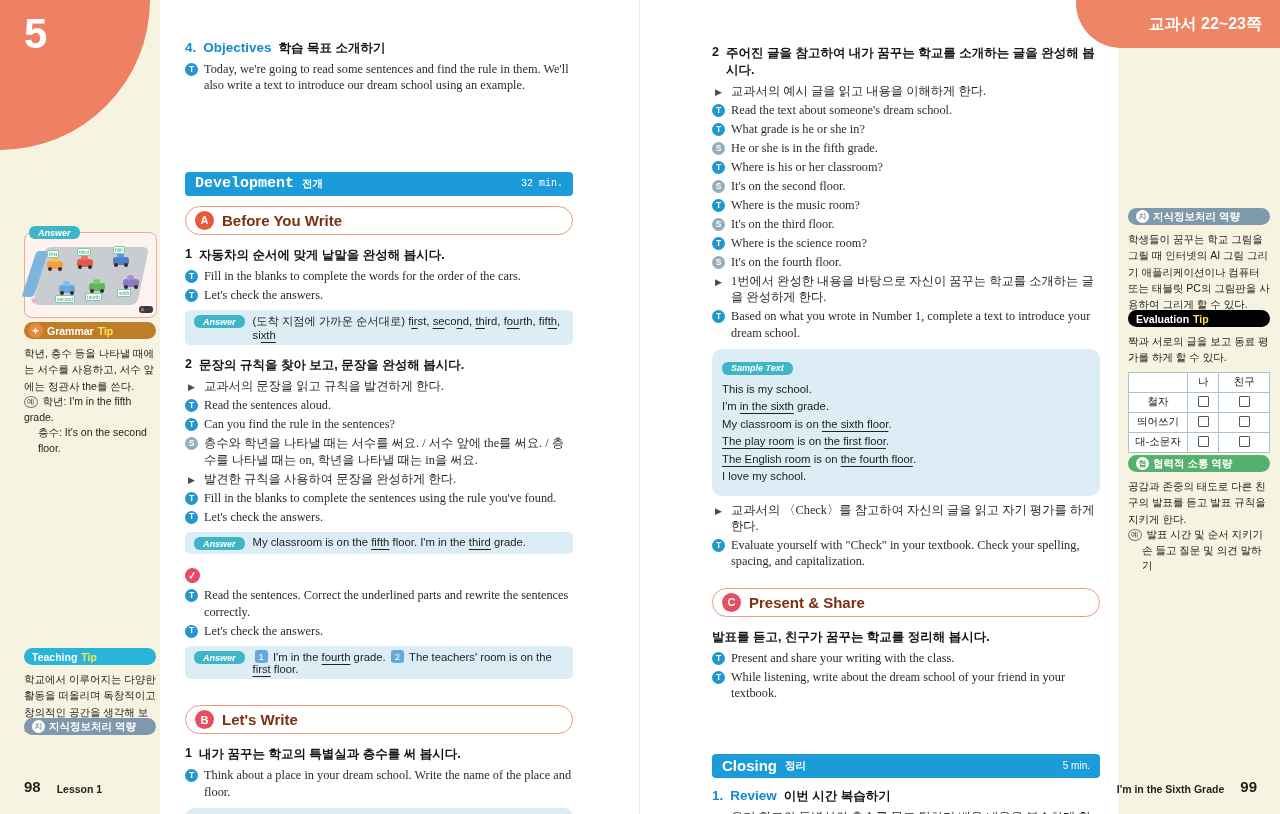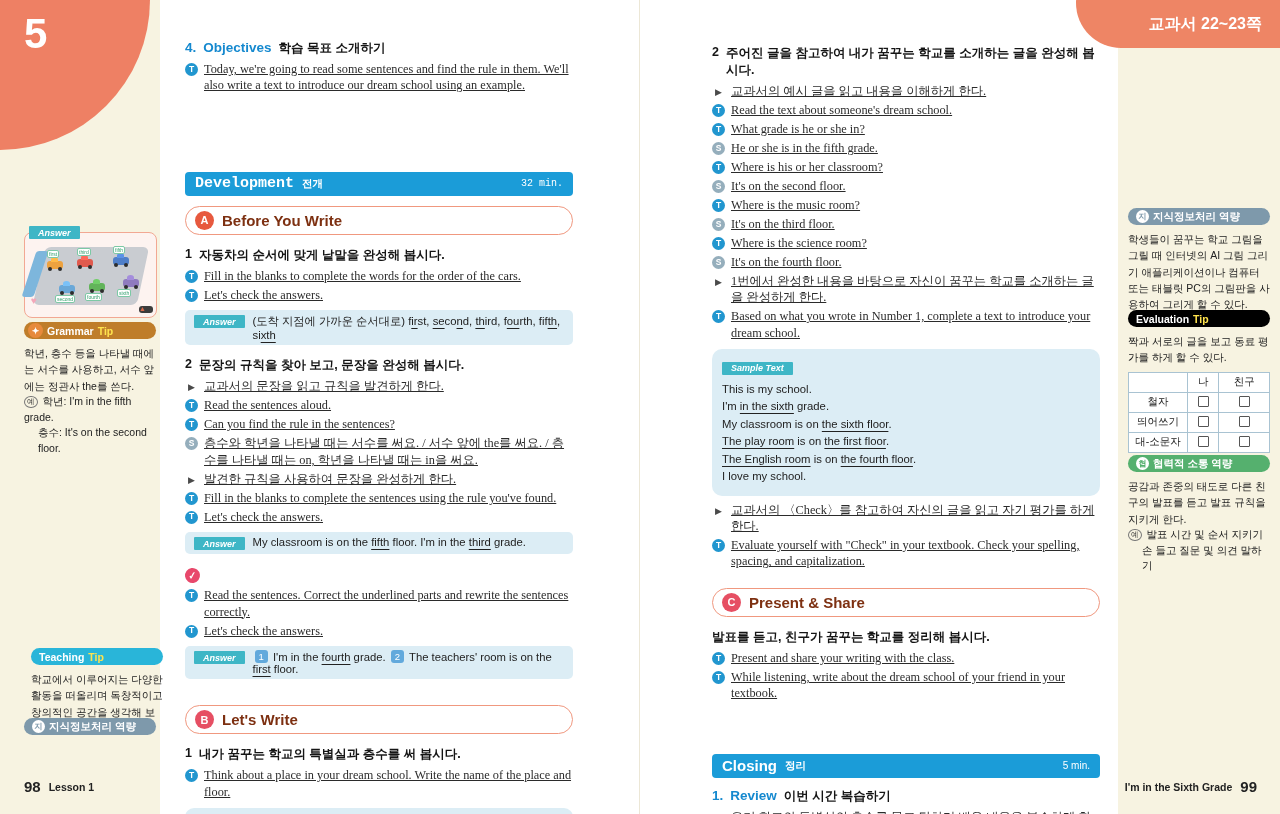--- a/index.html
+++ b/index.html
@@ -36,25 +36,25 @@
   .secbox{display:flex;align-items:center;gap:8px;border:1.6px solid #f0987f;border-radius:15px;height:27px;padding:0 9px;background:#fff;margin-top:10px;}
   .seccircle{flex:none;width:19px;height:19px;border-radius:50%;color:#fff;font-weight:bold;font-size:11px;display:flex;align-items:center;justify-content:center;}
   .ca{background:#e7593e;} .cb{background:#e64f63;} .cc{background:#e64f63;}
   .sectitle{font-weight:bold;font-size:15px;color:#7d3011;}
 
   
   .tline{display:flex;gap:6px;margin:2.5px 0;font-family:"Liberation Serif",serif;font-size:12.3px;line-height:1.34;color:#2b2b2b;}
   .tsicon{flex:none;width:13px;height:13px;border-radius:50%;color:#fff;font-size:8.5px;font-weight:bold;display:flex;align-items:center;justify-content:center;margin-top:2px;font-family:"Liberation Sans",sans-serif;}
   .ticon{background:#2196cf;} .sicon{background:#95aebc;}
   .arrow{flex:none;color:#4a4a4a;font-size:9px;margin-top:3px;width:13px;text-align:center;font-family:"Liberation Sans",sans-serif;}
-  .ltext{flex:1;text-decoration:underline;}
+  .ltext{flex:1;}
 
   
   .answer-strip{display:flex;align-items:flex-start;gap:8px;background:#dcedf5;border-radius:5px;padding:4px 9px;margin:7px 0 4px 0;font-size:11.3px;color:#222;}
-  .pill{flex:none;background:#3eb6c6;color:#fff;font-size:9px;font-weight:bold;font-style:italic;border-radius:1px;padding:1.5px 9px;margin-top:1px;}
+  .pill{flex:none;background:#3eb6c6;color:#fff;font-size:9px;font-weight:bold;font-style:italic;border-radius:6px;padding:1.5px 9px;margin-top:1px;}
   .u{text-decoration:underline;text-underline-offset:2.5px;}
   .numbadge{display:inline-block;background:#62a9dc;color:#fff;border-radius:3px;font-size:9.5px;padding:0 4px;margin:0 2px;line-height:13px;vertical-align:1px;}
 
   .check-head{display:flex;gap:7px;align-items:center;font-weight:bold;font-size:12.5px;color:#151515;margin:14px 0 4px 0;}
   .checkcircle{flex:none;width:15px;height:15px;border-radius:50%;background:#e8486b;color:#fff;font-size:10px;display:flex;align-items:center;justify-content:center;transform:rotate(-8deg);}
 
   
   .samplebox{background:#dcedf5;border-radius:10px;padding:8px 10px 10px 10px;margin-top:8px;}
   .samplebox .pill{display:inline-block;margin:0 0 6px 0;}
   .stext-line{font-size:11.3px;color:#222;line-height:1.55;}
@@ -91,21 +91,21 @@
   .c-orange{background:#eda23f;} .c-red{background:#e05a4e;} .c-blue{background:#4f7fc9;}
   .c-sky{background:#6aa8d8;} .c-green{background:#62b45a;} .c-purple{background:#8f7bbf;}
   .carlabel{position:absolute;background:#fff;border:1px solid #7cc9a5;border-radius:2px;color:#2f9e6c;font-size:5px;line-height:6px;padding:0 1px;white-space:nowrap;}
 
   
   table.ev{border-collapse:collapse;width:100%;font-size:10.5px;color:#222;margin-top:6px;background:#fff;}
   table.ev th,table.ev td{border:1px solid #a9c3d2;text-align:center;padding:2.5px 2px;font-weight:normal;}
   .cbox{display:inline-block;width:9px;height:9px;border:1.2px solid #555;border-radius:1px;}
 
   
-  .footer{position:absolute;display:flex;align-items:center;gap:8px;color:#222;}
+  .footer{position:absolute;display:flex;align-items:flex-end;gap:16px;color:#222;}
   .fpage{font-size:15px;font-weight:bold;}
   .ftitle{font-size:10.5px;font-weight:bold;}
 </style>
 </head>
 <body>
 
 <div id="canvas">
   <div class="page-white"></div>
   <div class="seam"></div>
 
@@ -403,21 +403,21 @@
         <span class="tip-yellow">Tip</span>
       </div>
       <div class="sbtext">학년, 층수 등을 나타낼 때에는 서수를 사용하고, 서수 앞에는 정관사 the를 쓴다.</div>
       <div class="exline">
         <span class="exbadge">예</span>
         <span>학년: I'm in the fifth grade.</span>
       </div>
       <div class="exline indent">층수: It's on the second floor.</div>
     </div>
 
-    <div style="position:absolute;left:0;top:416px;width:132px;margin-left:7px;">
+    <div style="position:absolute;left:0;top:416px;width:132px;">
       <div class="tip-pill g-teaching">
         <span>Teaching</span>
         <span class="tip-yellow">Tip</span>
       </div>
       <div class="sbtext">학교에서 이루어지는 다양한 활동을 떠올리며 독창적이고 창의적인 공간을 생각해 보게 한다.</div>
     </div>
 
     <div style="position:absolute;left:0;top:486px;width:132px;">
       <div class="tip-pill g-slate">
         <span class="roundbadge b-slate">지</span>

